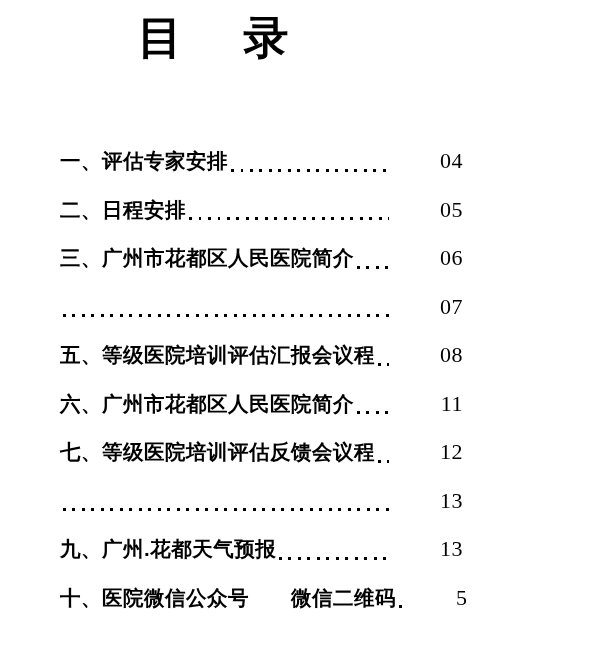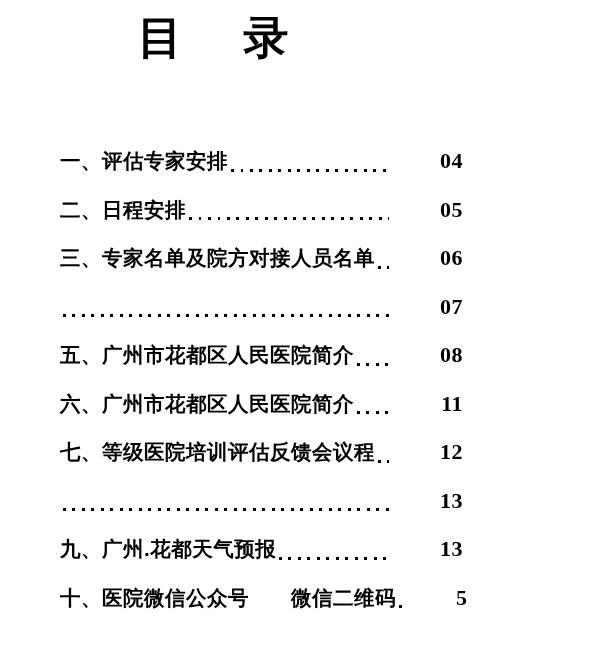--- a/index.html
+++ b/index.html
@@ -56,21 +56,21 @@
     right: 3px;
     bottom: 14px;
     height: 3px;
     background: repeating-linear-gradient(to right,
       #000 0, #000 2.6px,
       transparent 2.6px, transparent 9.5px);
   }
   .toc-page {
     font-family: "Liberation Serif", serif;
     font-size: 22px;
-    font-weight: 700;
+    font-weight: 400;
     line-height: 48.5px;
     letter-spacing: 0.5px;
     margin-left: 48px;
   }
 </style>
 </head>
 <body>
 
 <div class="page">
 
@@ -84,32 +84,32 @@
       <span class="toc-page">04</span>
     </div>
 
     <div class="toc-row">
       <span class="toc-label">二、日程安排</span>
       <span class="toc-leader"></span>
       <span class="toc-page">05</span>
     </div>
 
     <div class="toc-row">
-      <span class="toc-label">三、专家名单及院方对接人员名单</span>
+      <span class="toc-label">三、广州市花都区人民医院简介</span>
       <span class="toc-leader"></span>
       <span class="toc-page">06</span>
     </div>
 
     <div class="toc-row">
       <span class="toc-leader"></span>
       <span class="toc-page">07</span>
     </div>
 
     <div class="toc-row">
-      <span class="toc-label">五、广州市花都区人民医院简介</span>
+      <span class="toc-label">五、等级医院培训评估汇报会议程</span>
       <span class="toc-leader"></span>
       <span class="toc-page">08</span>
     </div>
 
     <div class="toc-row">
       <span class="toc-label">六、广州市花都区人民医院简介</span>
       <span class="toc-leader"></span>
       <span class="toc-page">11</span>
     </div>
 

